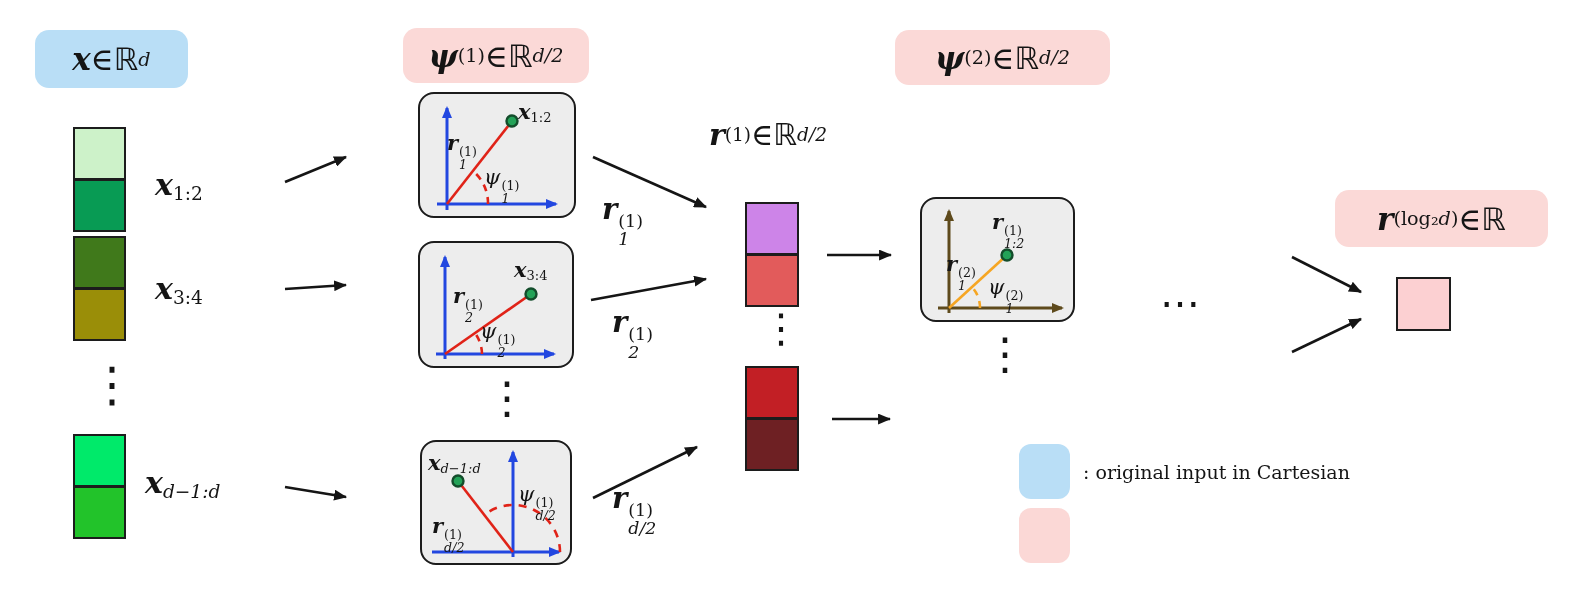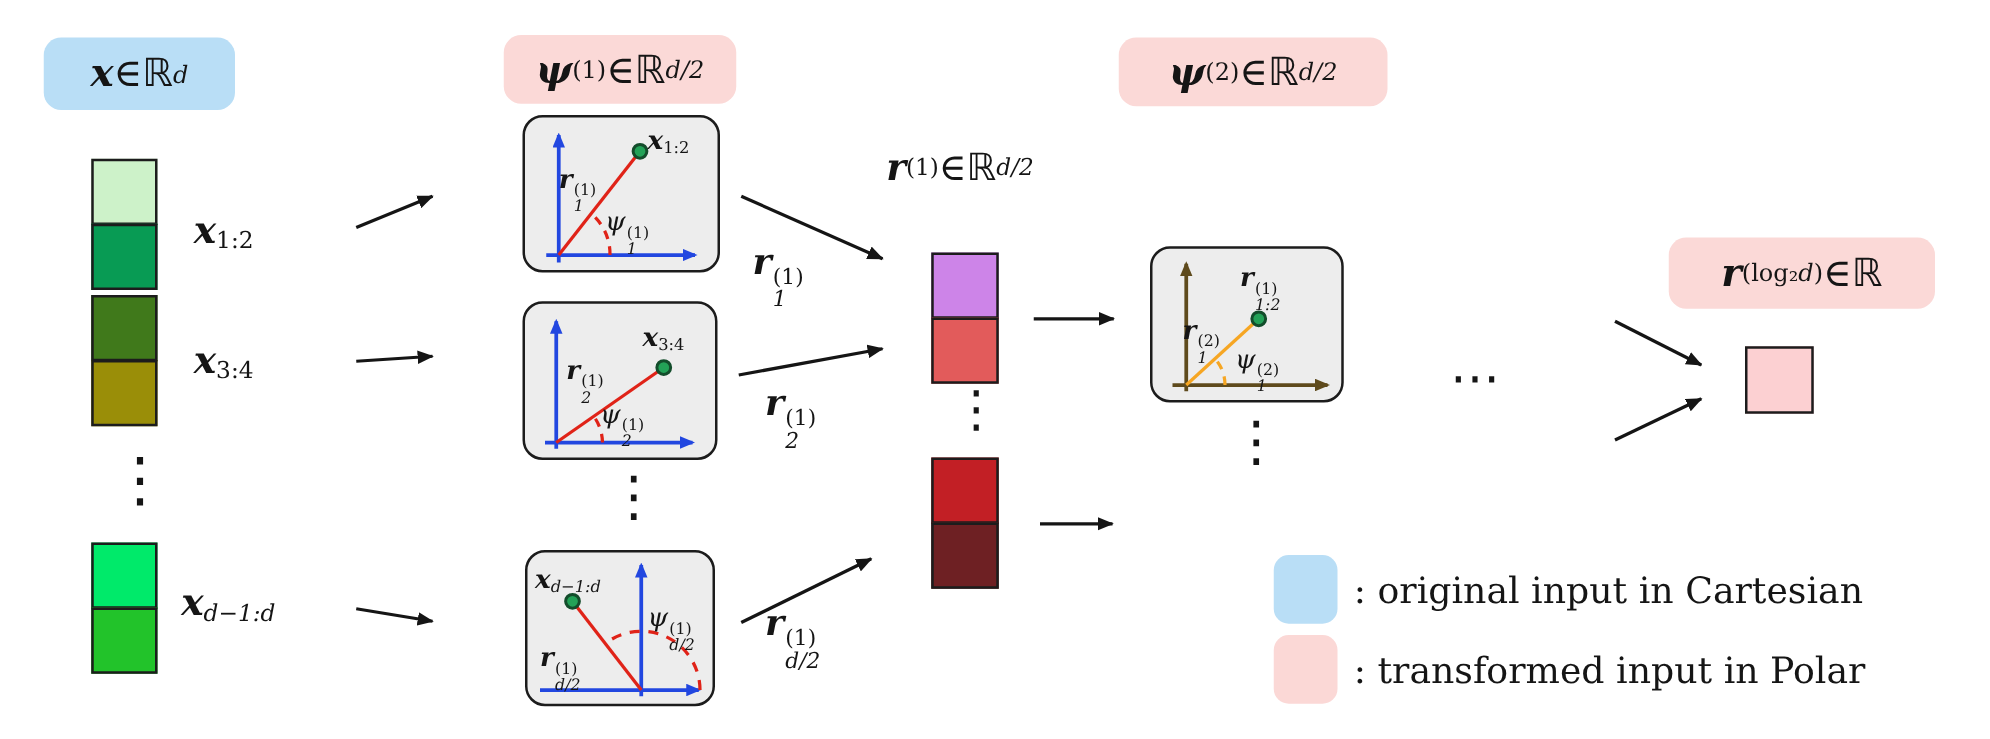--- a/index.html
+++ b/index.html
@@ -12,21 +12,21 @@
   .cell{position:absolute;border:2.5px solid var(--panel-border);box-sizing:border-box;}
   .panel{position:absolute;background:var(--panel-fill);border:2.6px solid var(--panel-border);
          border-radius:16px;box-sizing:border-box;}
   .panel-label{position:absolute;font-size:21px;white-space:nowrap;line-height:1;}
   .arrow-label{position:absolute;font-size:29px;white-space:nowrap;line-height:1;}
   .stack-label{position:absolute;font-size:30px;white-space:nowrap;line-height:1;}
   .dots-v{position:absolute;line-height:0.92;text-align:center;}
   .dots-h{position:absolute;font-size:40px;line-height:1;letter-spacing:4px;}
   .legend-row{position:absolute;display:flex;align-items:center;}
   .legend-swatch{width:51px;height:55px;border-radius:12px;flex:0 0 auto;}
-  .legend-text{font-size:29px;margin-left:13px;white-space:nowrap;}
+  .legend-text{font-size:19px;margin-left:13px;white-space:nowrap;}
   .overlay{position:absolute;left:0;top:0;}
   
   .m-bi{font-weight:bold;font-style:italic;}
   .m-i{font-style:italic;}
   .m-n{font-style:normal;}
   .m-bb{font-family:"DejaVu Sans", sans-serif;}
   .m-sup{font-size:62%;vertical-align:0.55em;}
   .m-sub{font-size:62%;vertical-align:-0.25em;}
   .m-stack{display:inline-flex;flex-direction:column;align-items:flex-start;
            font-size:60%;line-height:1.02;vertical-align:-0.45em;margin-left:1px;}
@@ -214,16 +214,15 @@
   <div class="dots-h" style="left:1160px;top:283px;">⋯</div>
 
   <div class="cell" style="left: 1396px; top: 277px; width: 55px; height: 54px; background: rgb(252, 208, 210);"></div>
 
   <div class="legend-row" style="left:1019px;top:444px;">
     <span class="legend-swatch" style="background: rgb(185, 222, 246);"></span>
     <span class="legend-text">: original input in Cartesian</span>
   </div>
   <div class="legend-row" style="left:1019px;top:508px;">
     <span class="legend-swatch" style="background: rgb(251, 216, 214);"></span>
-    <span class="legend-text">: transformed input in Polar</span>
   </div>
 
 </div>
 
 </body></html>

